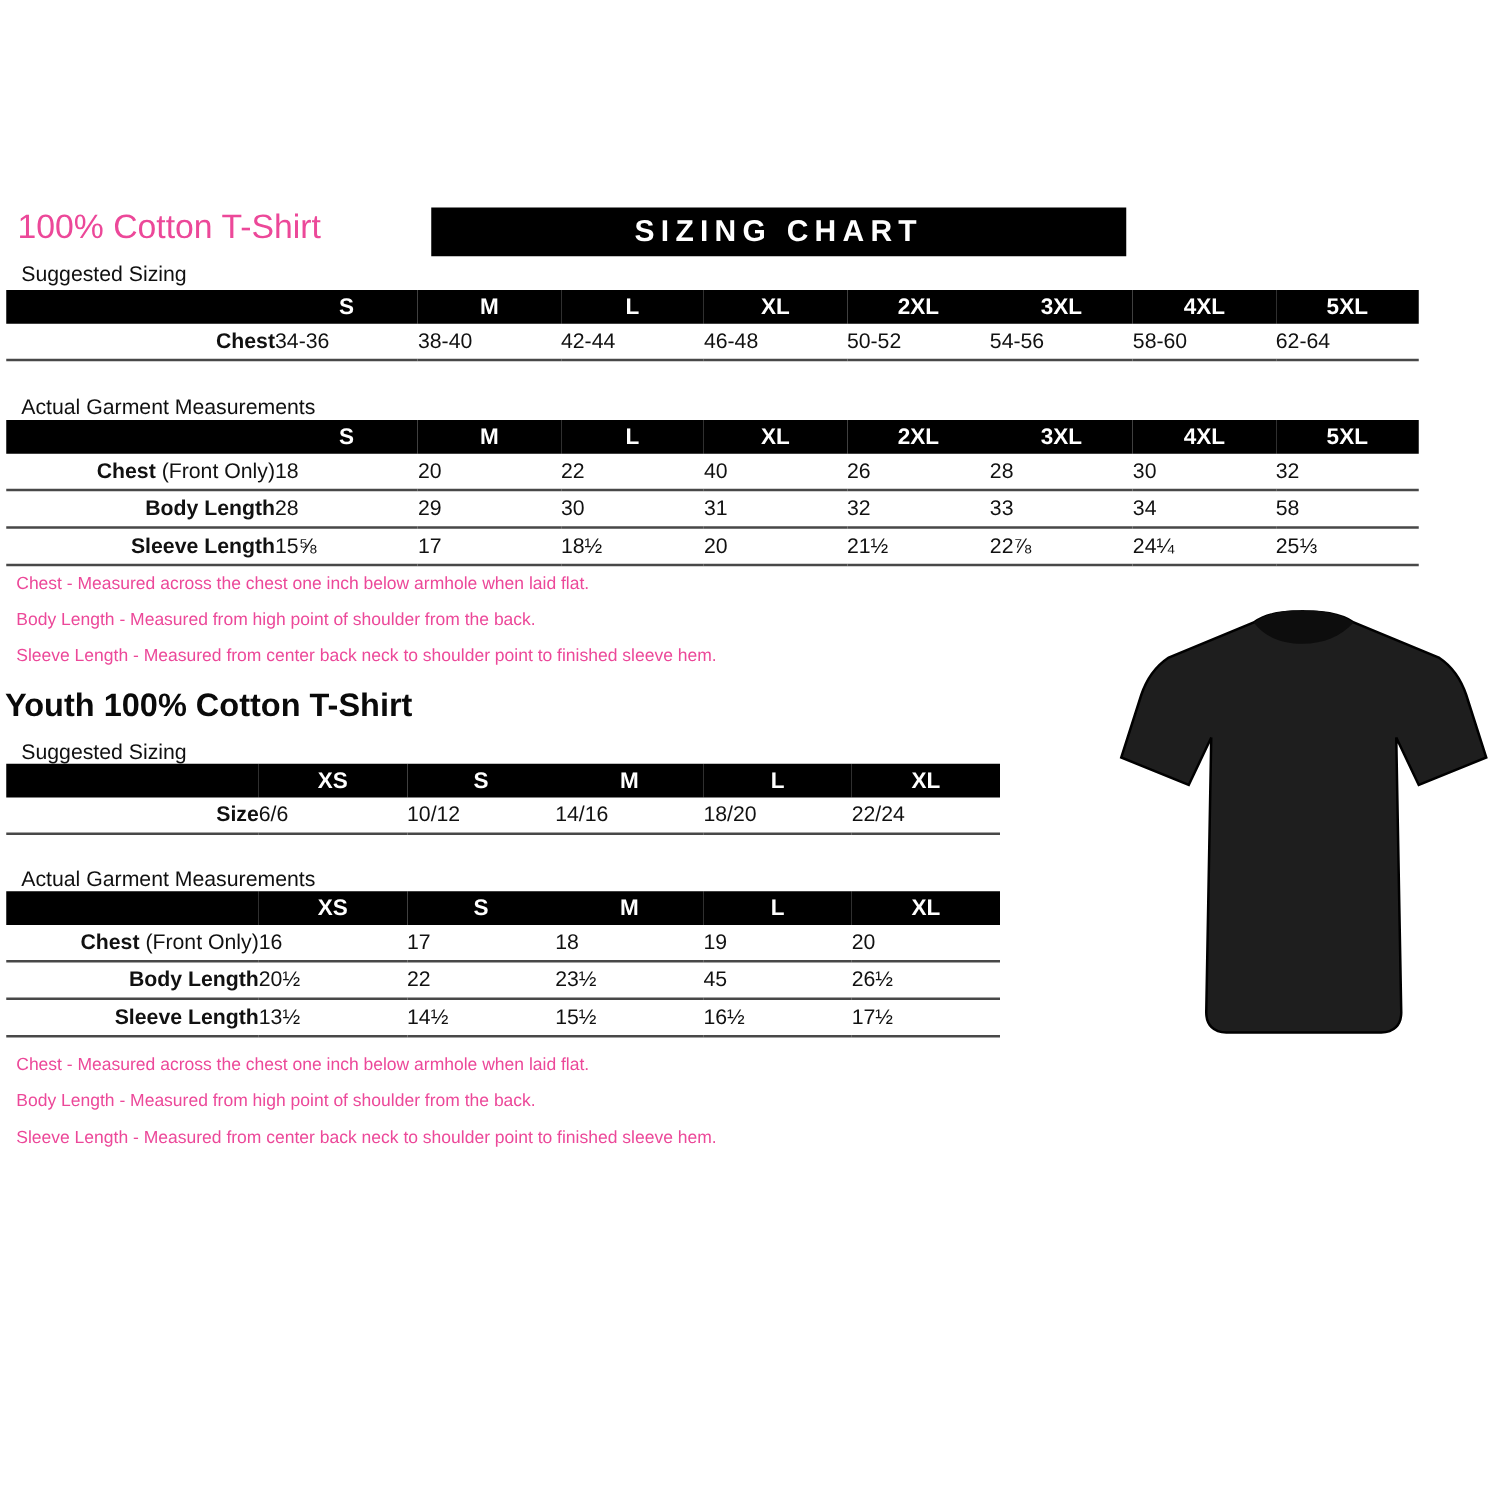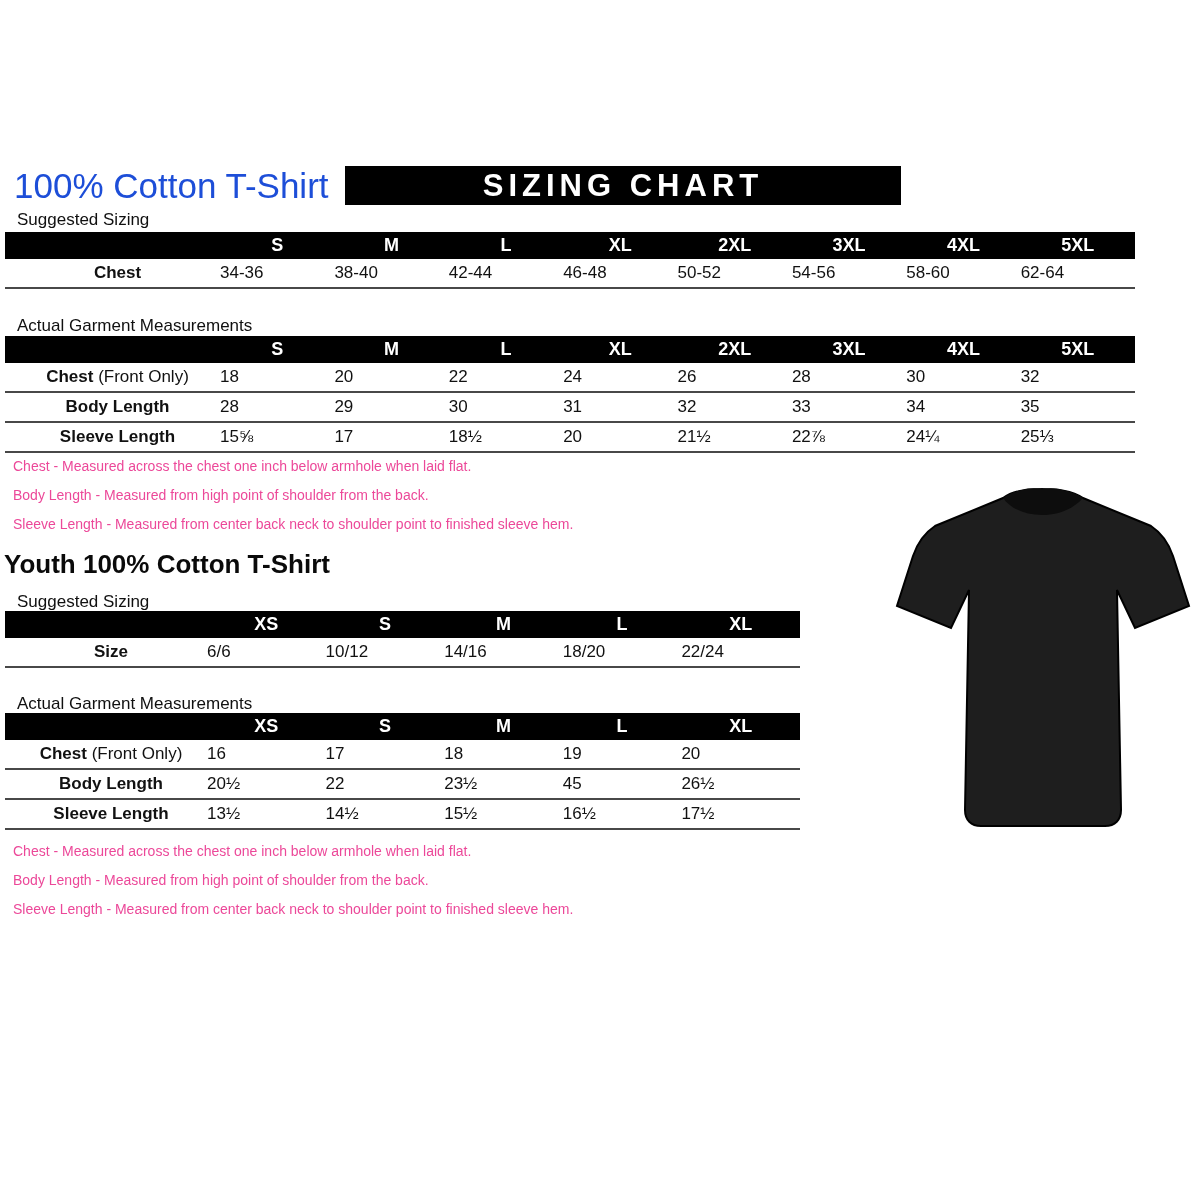--- a/index.html
+++ b/index.html
@@ -1,26 +1,26 @@
 <!DOCTYPE html>
 <html><head>
 <meta charset="utf-8">
 <style>
   html,body{margin:0;padding:0;background:#fff;}
   .page{
     position:relative;width:1200px;height:1200px;background:#ffffff;overflow:hidden;
     font-family:"Liberation Sans",sans-serif;color:#111;
   }
   .title{
-    position:absolute;left:14px;top:166px;font-size:35px;font-weight:400;color:#1d4ed8;
+    position:absolute;left:14px;top:166px;font-size:27px;font-weight:400;color:#ec4899;
     white-space:nowrap;
   }
   .banner{
     position:absolute;left:345px;top:166px;width:556px;height:39px;background:#000;
-    color:#fff;font-weight:bold;font-size:31px;letter-spacing:5px;text-align:center;
+    color:#fff;font-weight:bold;font-size:24px;letter-spacing:5px;text-align:center;
     line-height:40px;white-space:nowrap;
   }
   .section-label{
     position:absolute;font-size:17px;color:#101010;white-space:nowrap;margin-left:11px;
   }
   .lbl-a-suggested{left:6px;top:210px;}
   .lbl-a-actual{left:6px;top:316px;}
   .lbl-y-suggested{left:6px;top:592px;}
   .lbl-y-actual{left:6px;top:694px;}
 
@@ -33,21 +33,21 @@
   .t-y-actual{left:5px;top:713px;width:795px;}
 
   .size-table th{
     background:#000;color:#fff;font-weight:bold;font-size:18px;height:27px;
     text-align:center;padding:0;
   }
   .size-table td{
     text-align:left;font-size:17px;height:28px;padding:0;
     border-bottom:2px solid #484848;color:#111;
   }
-  .size-table .label-col{text-align:center;padding-left:10px;margin-top:24px;}
+  .size-table .label-col{text-align:right;padding-left:10px;margin-top:24px;}
   .adult .label-col{width:205px;}
   .youth .label-col{width:192px;}
   .size-table td .bold{font-weight:bold;}
 
   .notes{position:absolute;left:13px;}
   .notes-adult{top:458px;}
   .notes-youth{top:843px;}
   .note-line{font-size:14px;color:#ec4899;margin-bottom:13px;white-space:nowrap;}
 
   .youth-title{
@@ -110,36 +110,36 @@
           <th>4XL</th>
           <th>5XL</th>
         </tr>
       </thead>
       <tbody>
         <tr>
           <td class="label-col"><span class="bold">Chest</span><span> (Front Only)</span></td>
           <td>18</td>
           <td>20</td>
           <td>22</td>
-          <td>24</td>
+          <td>40</td>
           <td>26</td>
           <td>28</td>
           <td>30</td>
           <td>32</td>
         </tr>
         <tr>
           <td class="label-col"><span class="bold">Body Length</span></td>
           <td>28</td>
           <td>29</td>
           <td>30</td>
           <td>31</td>
           <td>32</td>
           <td>33</td>
           <td>34</td>
-          <td>35</td>
+          <td>58</td>
         </tr>
         <tr>
           <td class="label-col"><span class="bold">Sleeve Length</span></td>
           <td>15⅝</td>
           <td>17</td>
           <td>18½</td>
           <td>20</td>
           <td>21½</td>
           <td>22⅞</td>
           <td>24¼</td>

